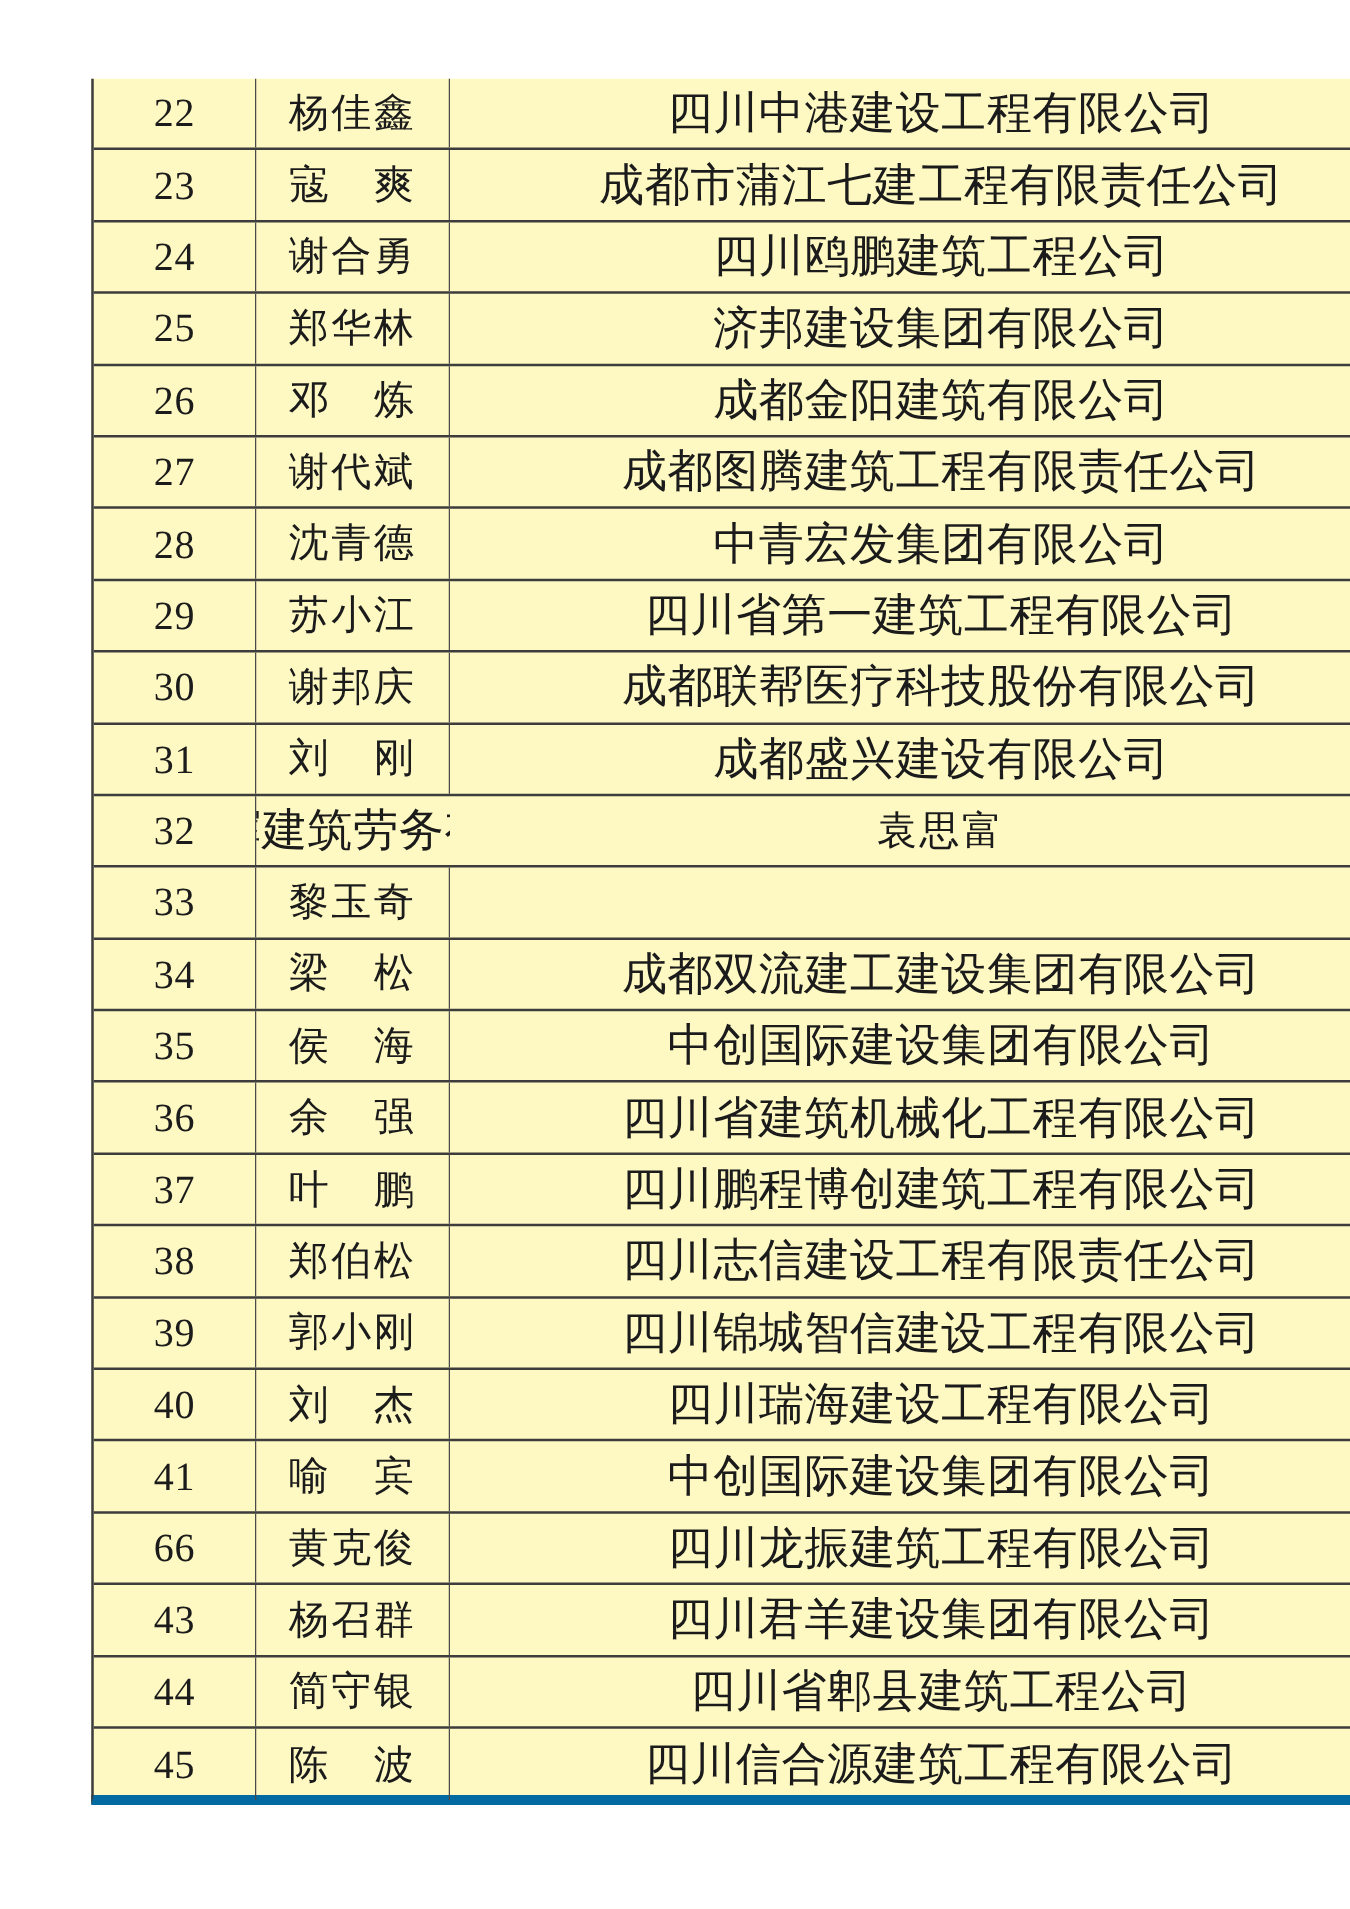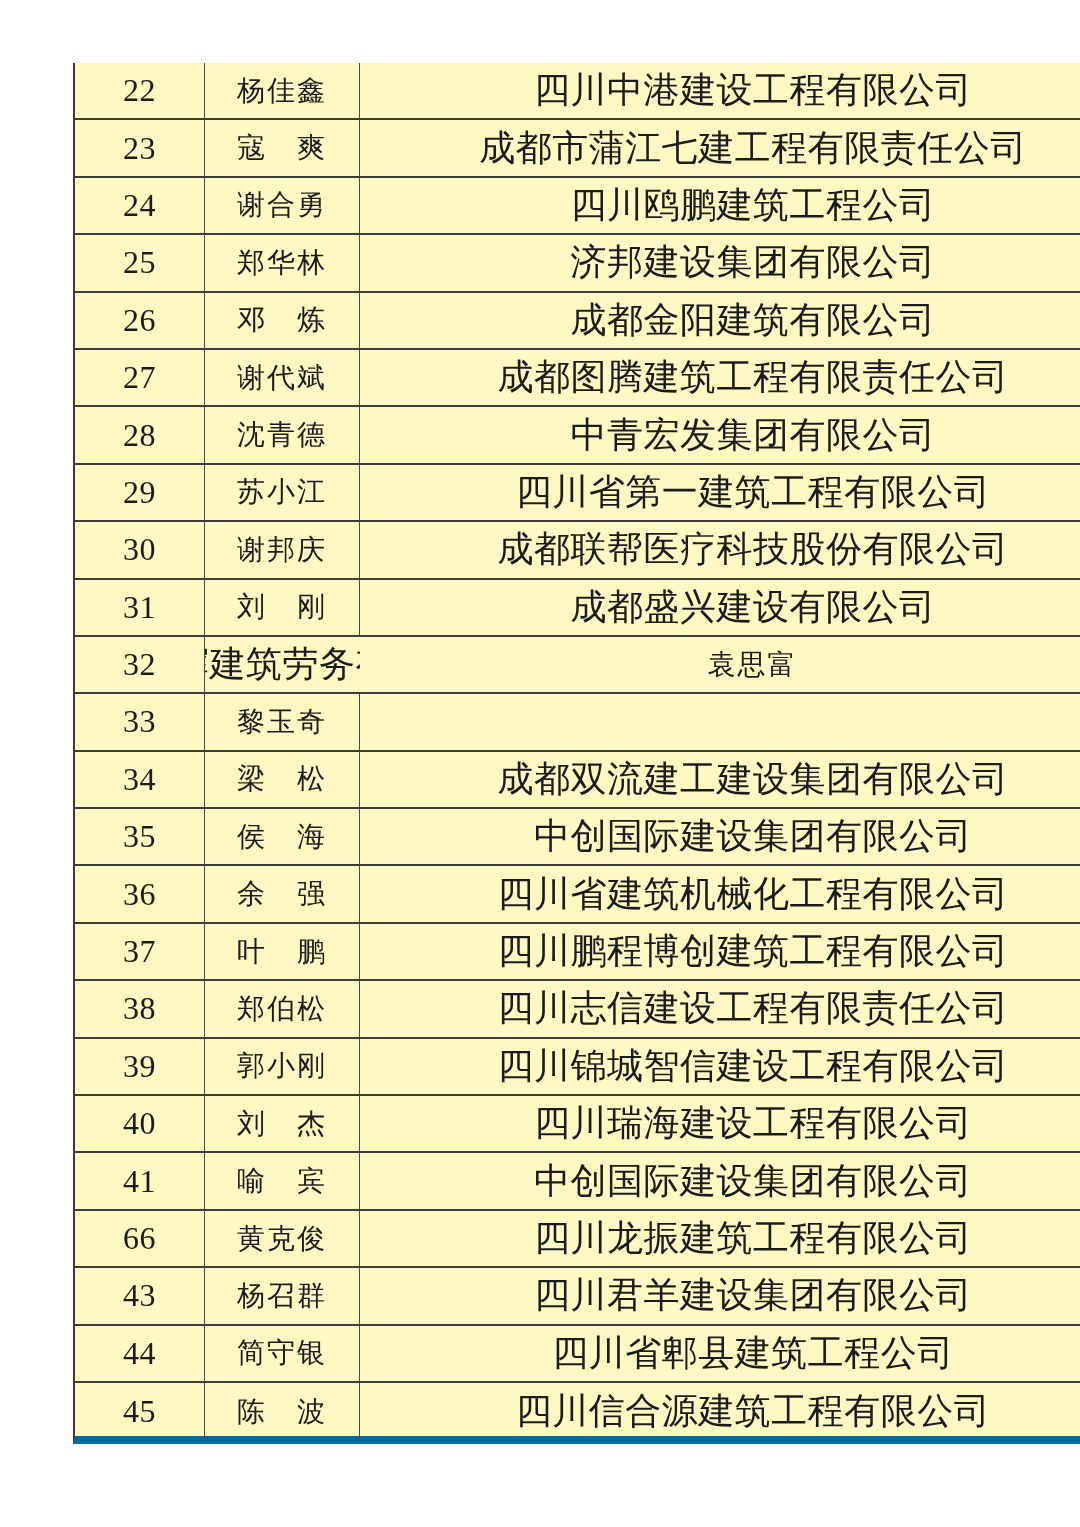--- a/index.html
+++ b/index.html
@@ -48,21 +48,21 @@
     white-space: pre;
     overflow: hidden;
   }
   .cell.num {
     border-right: 1px solid #4a4a4a;
     font-size: 32px;
     letter-spacing: 0.5px;
   }
   .cell.name {
     border-right: 1px solid #4a4a4a;
-    font-size: 28px;
+    font-size: 32px;
     letter-spacing: 2px;
   }
   .cell.company {
     font-size: 36px;
     letter-spacing: 0.5px;
   }
 </style>
 </head>
 <body>
 

